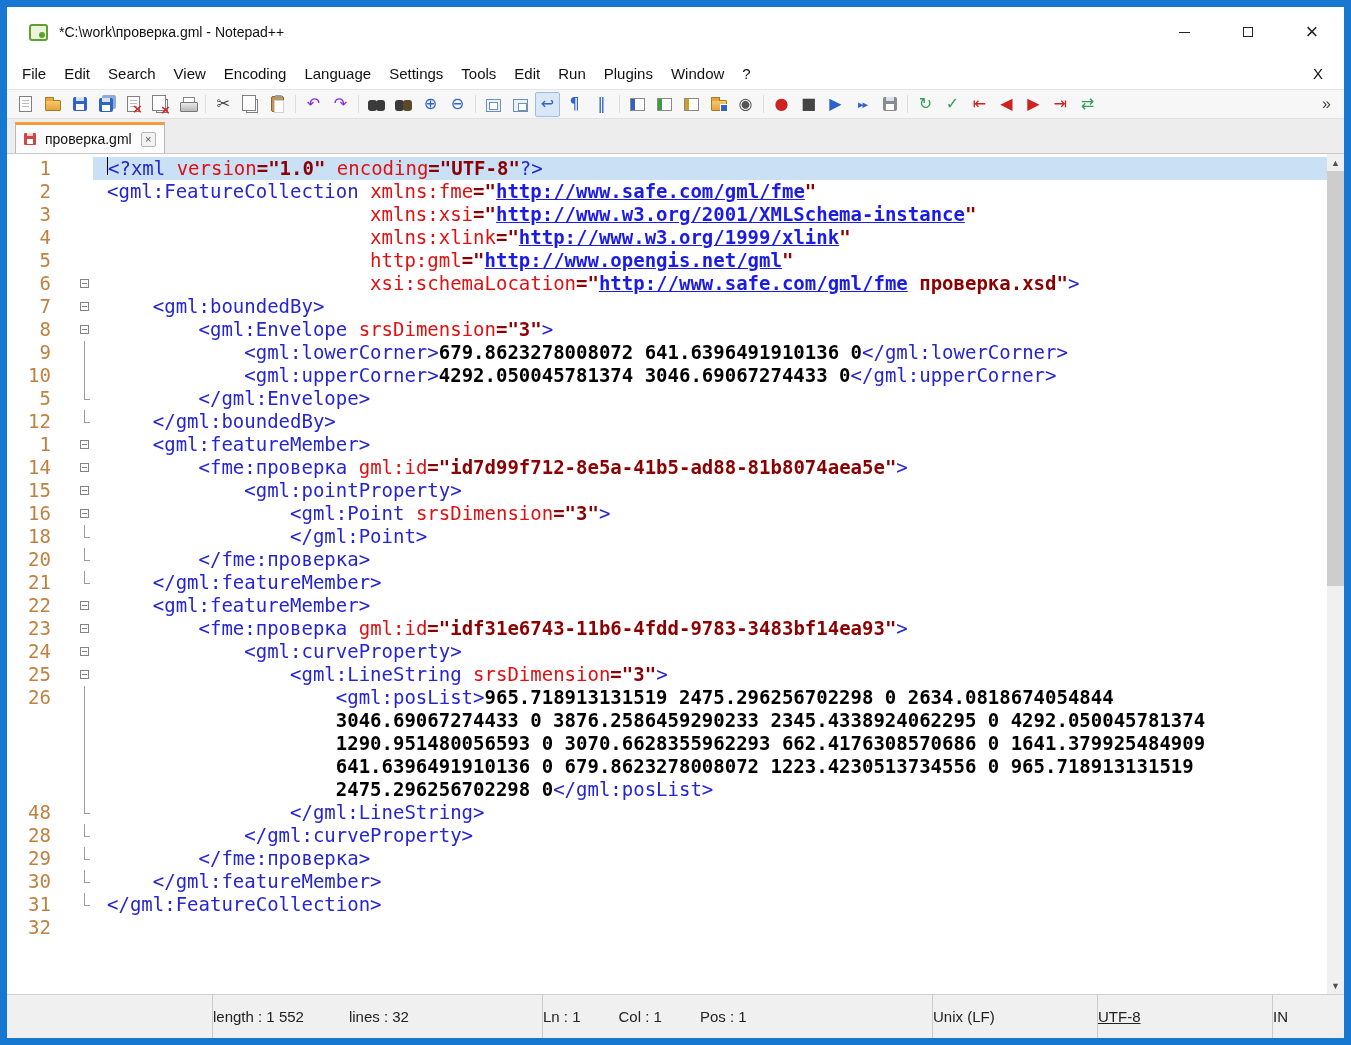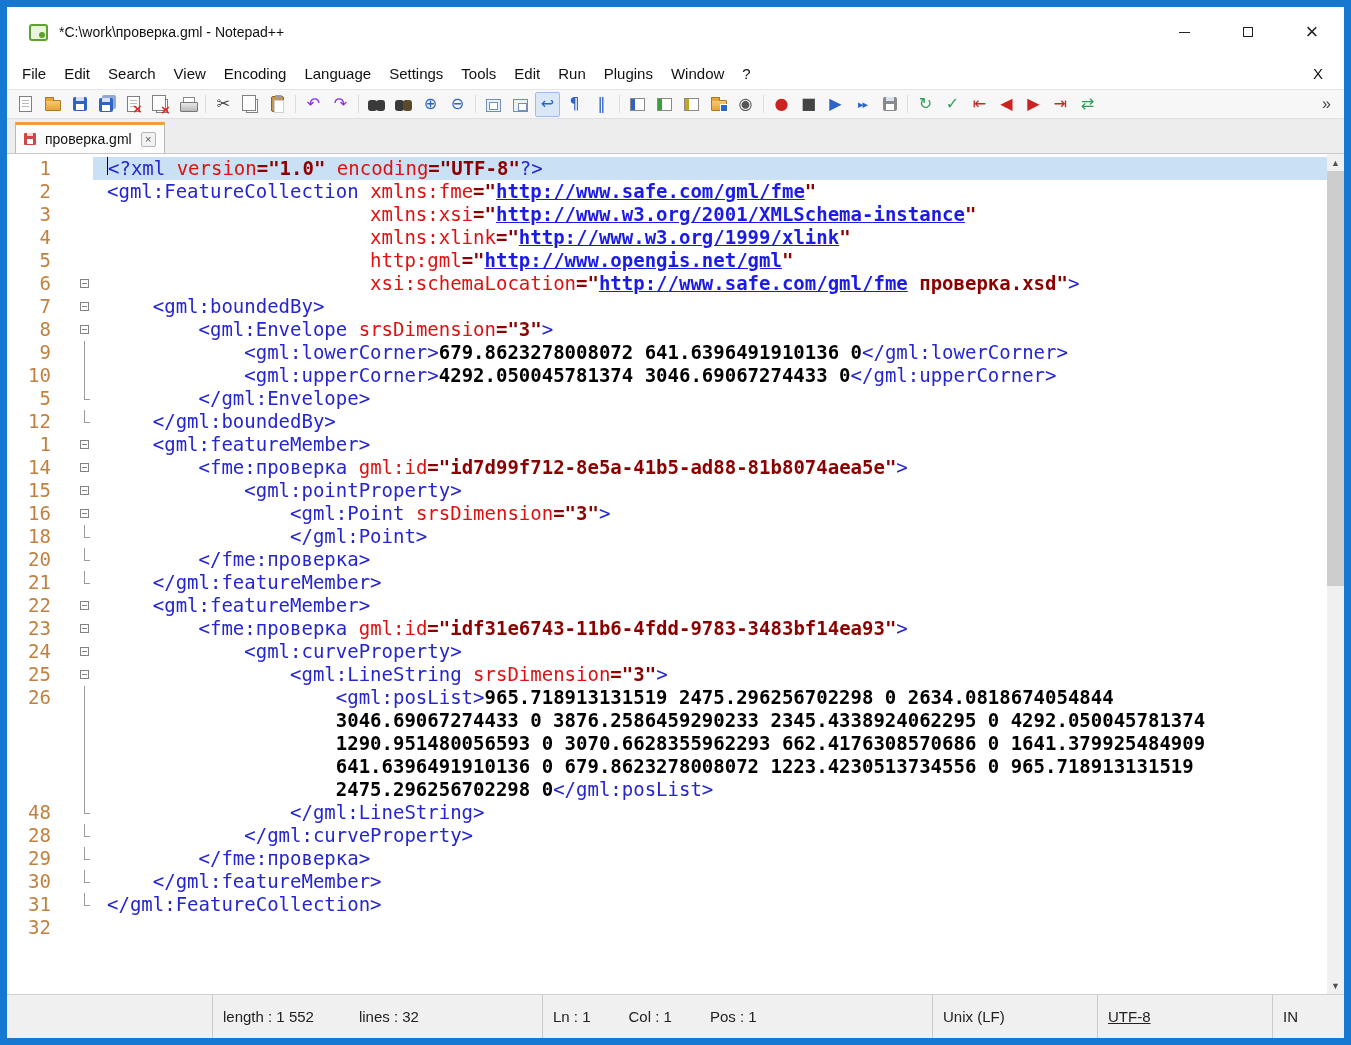--- a/index.html
+++ b/index.html
@@ -97,21 +97,21 @@
   .tk-pl { color:#000; }
 
   
   .vscroll { width:17px; background:#F0F0F0; display:flex; flex-direction:column; flex:none; }
   .sb-btn { height:17px; display:flex; align-items:center; justify-content:center; font-size:9px; color:#505050; flex:none; }
   .sb-track { flex:1; position:relative; }
   .sb-thumb { position:absolute; top:0; left:0; right:0; height:415px; background:var(--scrollbar_thumb,#CDCDCD); }
 
   
   .statusbar { height:44px; background:var(--status_bg,#F0F0F0); border-top:1px solid #D0D0D0; display:flex; align-items:stretch; font-size:15px; color:#222; flex:none; }
-  .seg { display:flex; align-items:center; padding:0 10px; border-left:1px solid #CACACA; }
+  .seg { display:flex; align-items:center; padding:0 0; border-left:1px solid #CACACA; }
   .seg-doctype { width:205px; border-left:none; }
   .seg-len { width:330px; gap:45px; }
   .seg-pos { width:390px; gap:38px; }
   .seg-eol { width:165px; }
   .seg-enc { width:175px;text-decoration:underline; }
   .seg-mode { flex:1; }
 </style>
 </head>
 <body>
 

